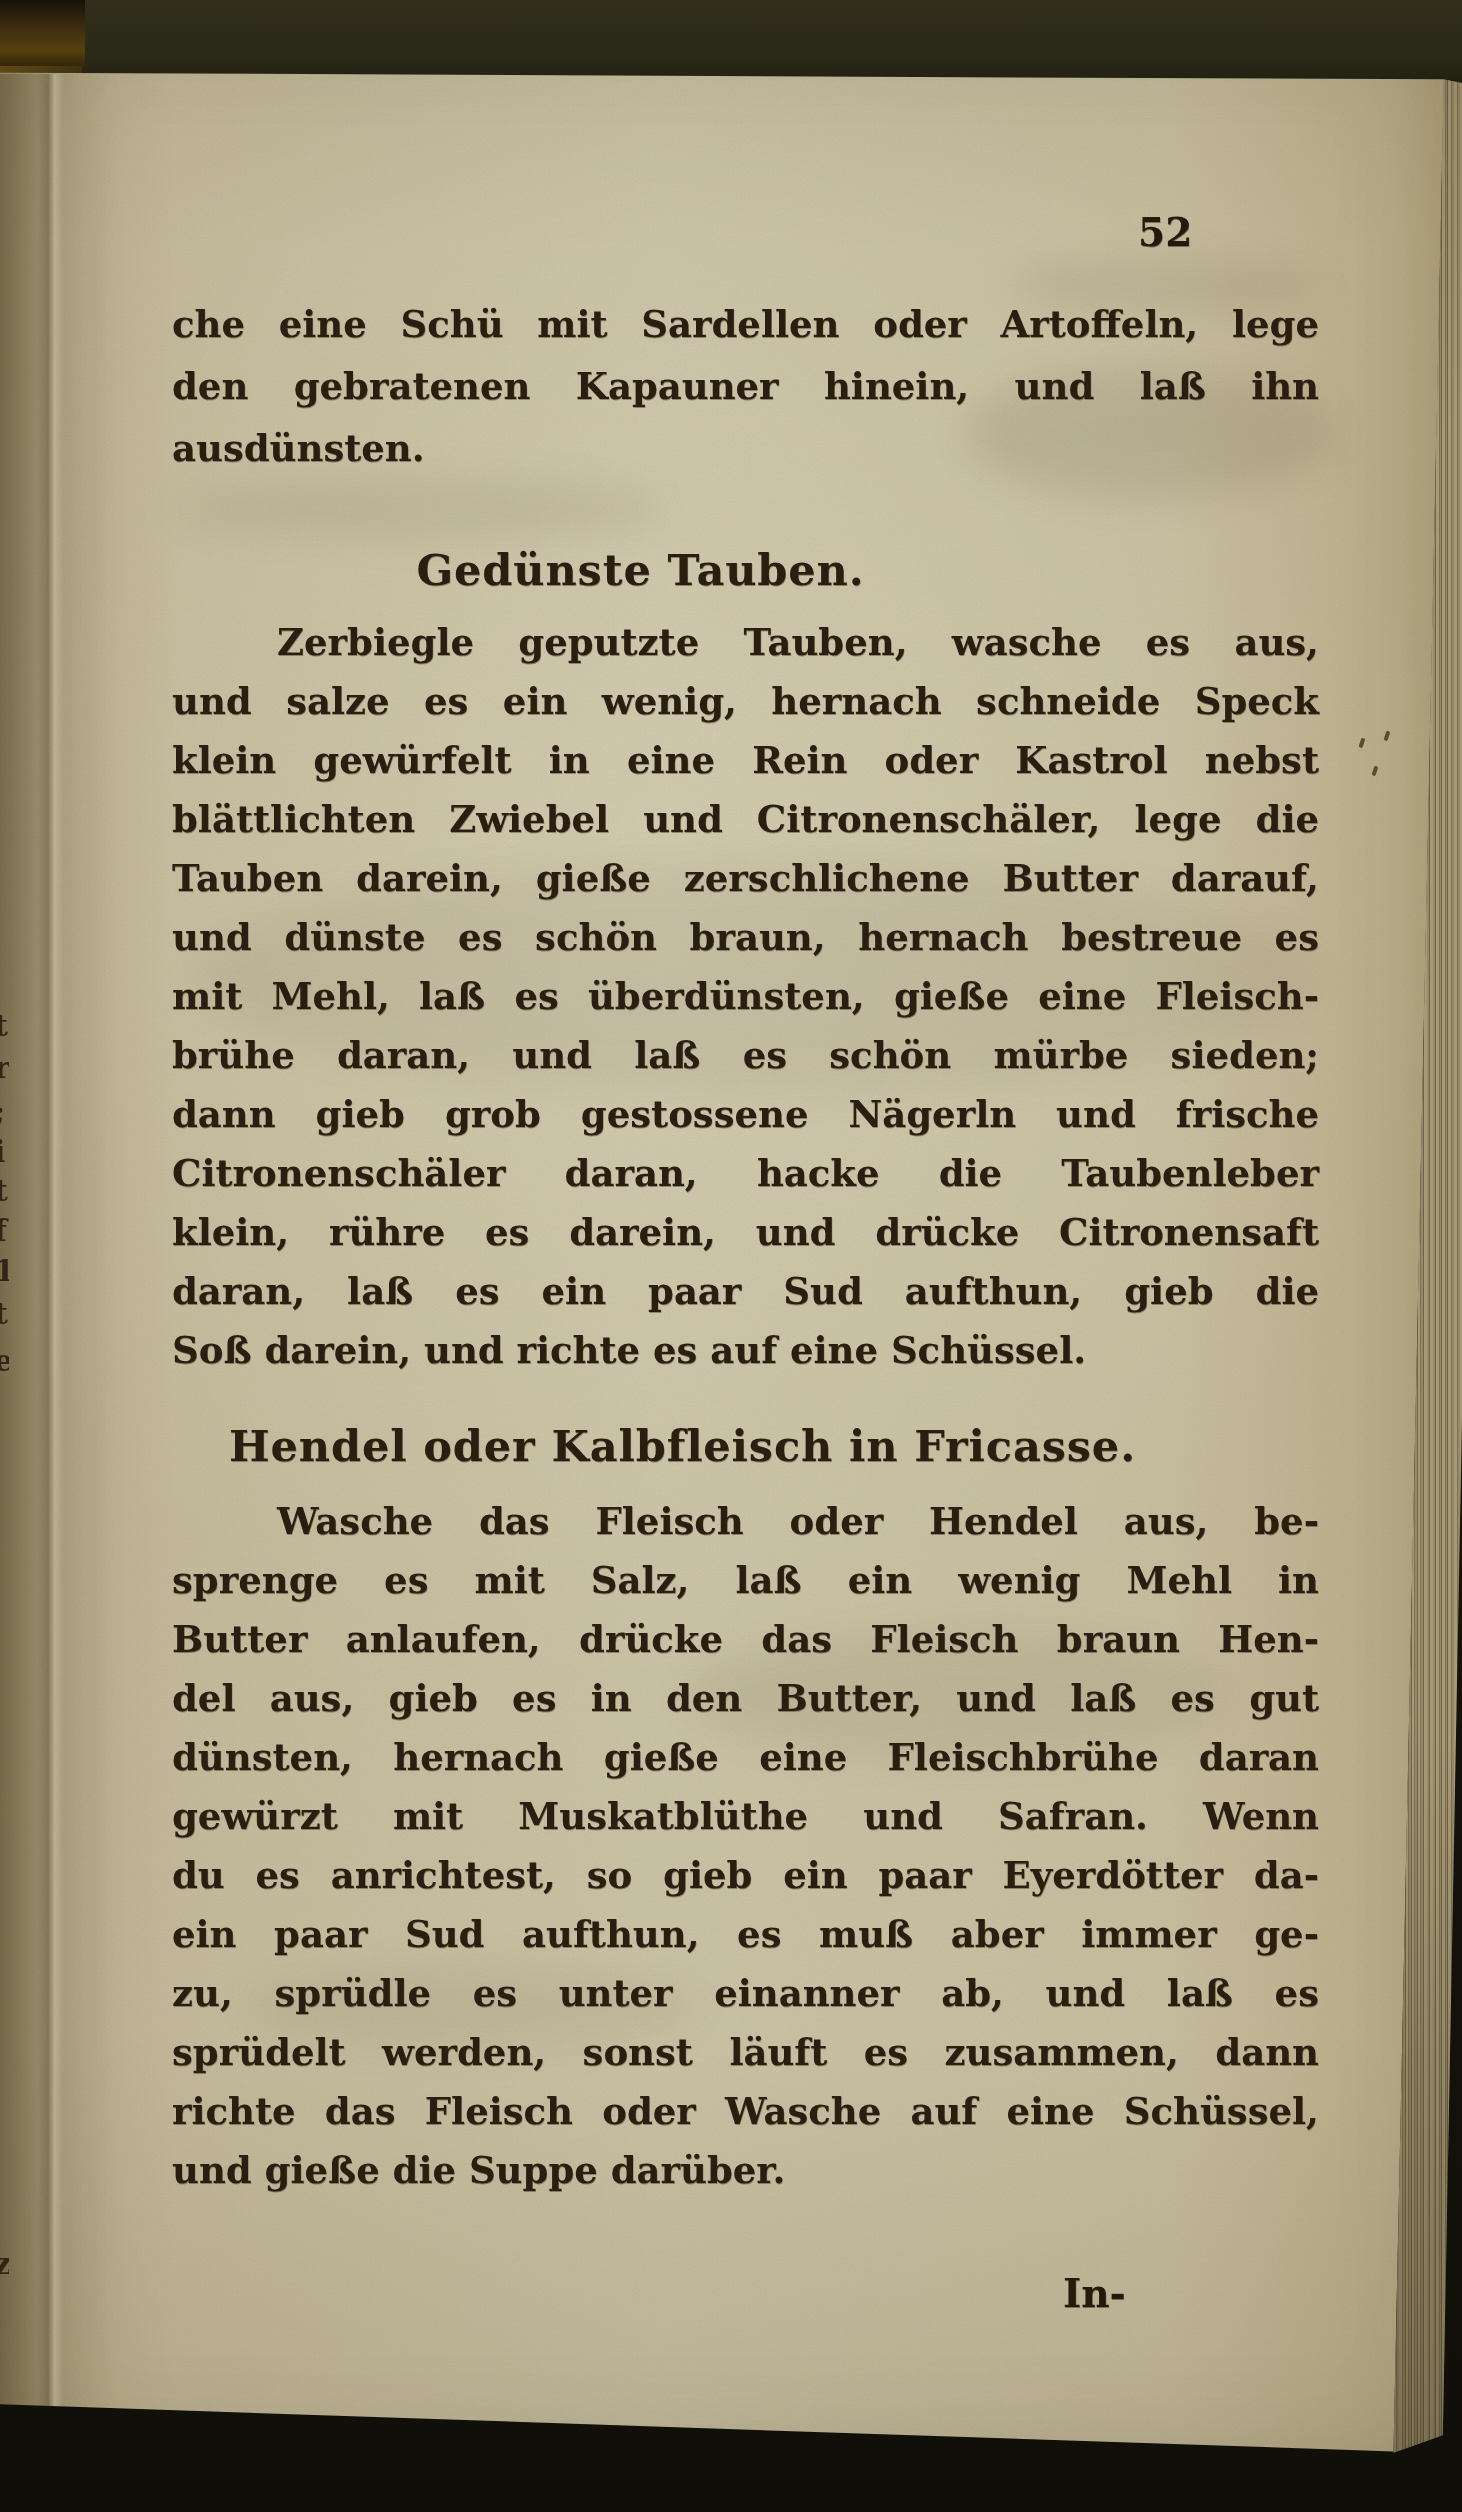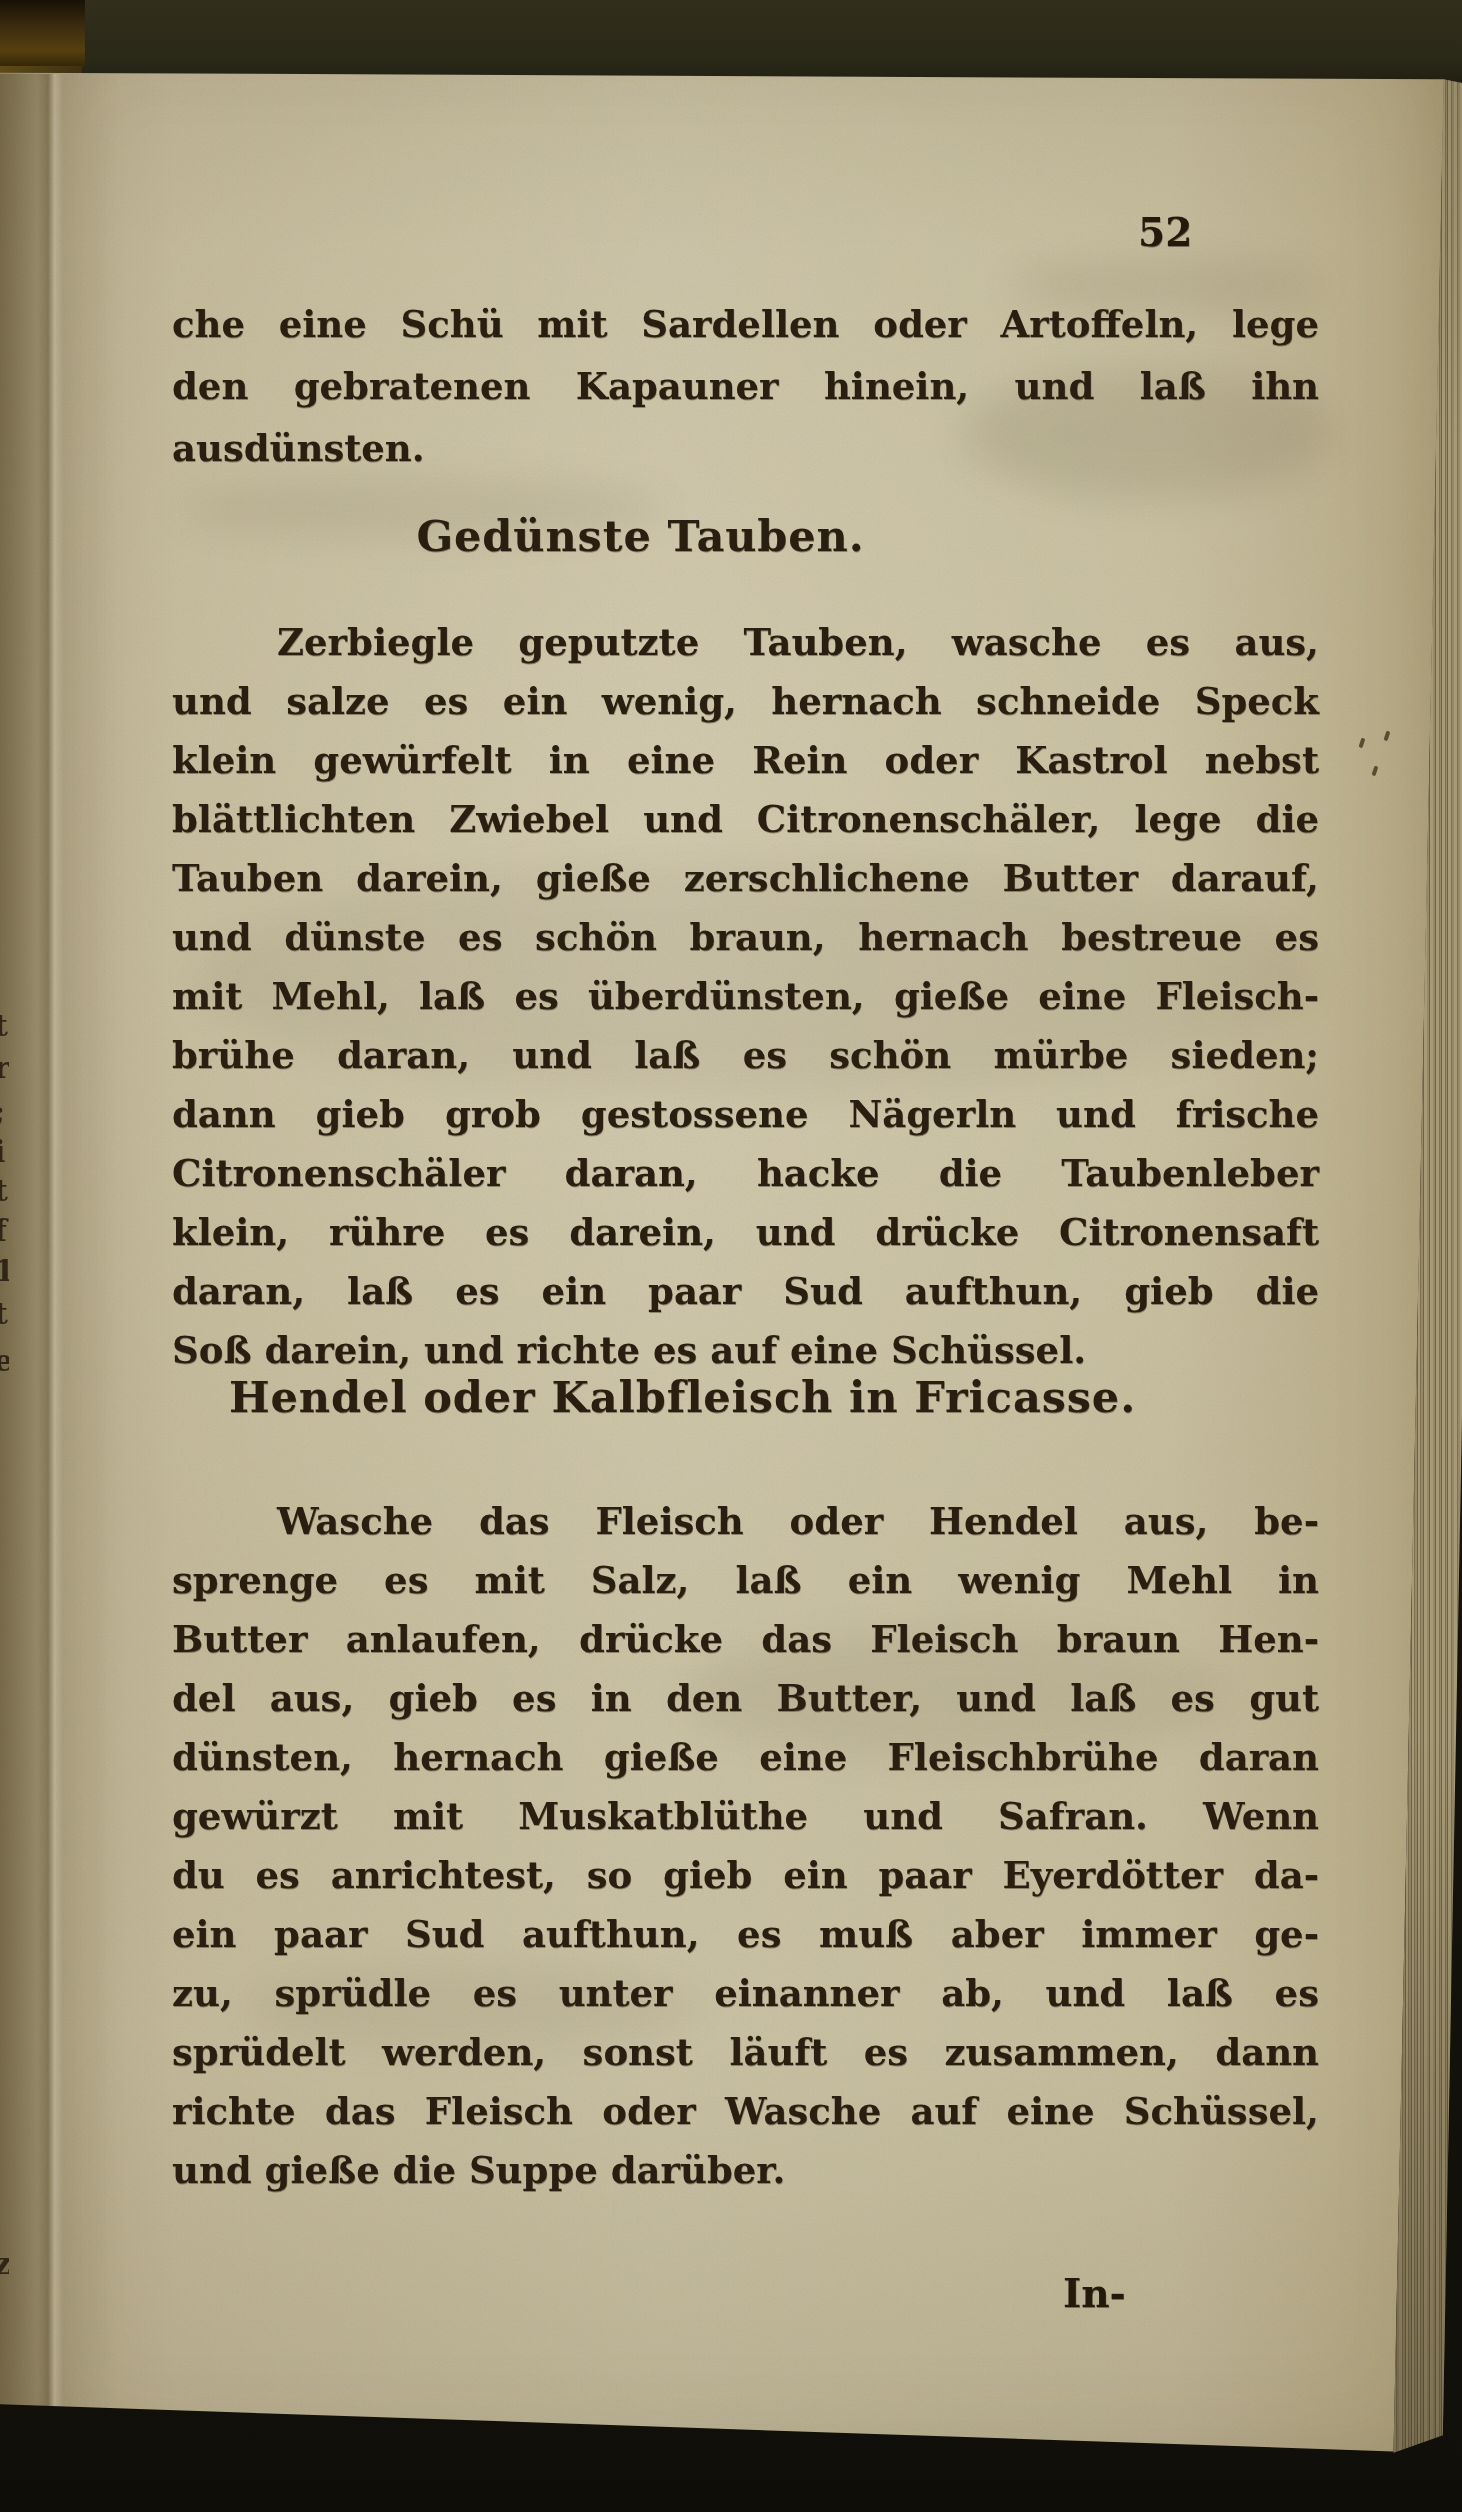--- a/index.html
+++ b/index.html
@@ -83,38 +83,38 @@
     </svg>
 
     <div class="pagenum">52</div>
 
     <div class="para intro" style="top:293px;">
         <div class="text-line">che eine Schü mit Sardellen oder Artoffeln, lege</div>
         <div class="text-line">den gebratenen Kapauner hinein, und laß ihn</div>
         <div class="text-line">ausdünsten.</div>
       </div>
 
-    <div class="heading" style="top:511px;transform:translateX(-105px);">Gedünste Tauben.</div>
+    <div class="heading" style="top:545px;transform:translateX(-105px);">Gedünste Tauben.</div>
     <div class="para indent-first" style="top:613px;">
         <div class="text-line">Zerbiegle geputzte Tauben, wasche es aus,</div>
         <div class="text-line">und salze es ein wenig, hernach schneide Speck</div>
         <div class="text-line">klein gewürfelt in eine Rein oder Kastrol nebst</div>
         <div class="text-line">blättlichten Zwiebel und Citronenschäler, lege die</div>
         <div class="text-line">Tauben darein, gieße zerschlichene Butter darauf,</div>
         <div class="text-line">und dünste es schön braun, hernach bestreue es</div>
         <div class="text-line">mit Mehl, laß es überdünsten, gieße eine Fleisch-</div>
         <div class="text-line">brühe daran, und laß es schön mürbe sieden;</div>
         <div class="text-line">dann gieb grob gestossene Nägerln und frische</div>
         <div class="text-line">Citronenschäler daran, hacke die Taubenleber</div>
         <div class="text-line">klein, rühre es darein, und drücke Citronensaft</div>
         <div class="text-line">daran, laß es ein paar Sud aufthun, gieb die</div>
         <div class="text-line">Soß darein, und richte es auf eine Schüssel.</div>
       </div>
 
-    <div class="heading" style="top:1372px;transform:translateX(-63px);">Hendel oder Kalbfleisch in Fricasse.</div>
+    <div class="heading" style="top:1421px;transform:translateX(-63px);">Hendel oder Kalbfleisch in Fricasse.</div>
     <div class="para indent-first" style="top:1492px;">
         <div class="text-line">Wasche das Fleisch oder Hendel aus, be-</div>
         <div class="text-line">sprenge es mit Salz, laß ein wenig Mehl in</div>
         <div class="text-line">Butter anlaufen, drücke das Fleisch braun Hen-</div>
         <div class="text-line">del aus, gieb es in den Butter, und laß es gut</div>
         <div class="text-line">dünsten, hernach gieße eine Fleischbrühe daran</div>
         <div class="text-line">gewürzt mit Muskatblüthe und Safran. Wenn</div>
         <div class="text-line">du es anrichtest, so gieb ein paar Eyerdötter da-</div>
         <div class="text-line">ein paar Sud aufthun, es muß aber immer ge-</div>
         <div class="text-line">zu, sprüdle es unter einanner ab, und laß es</div>

